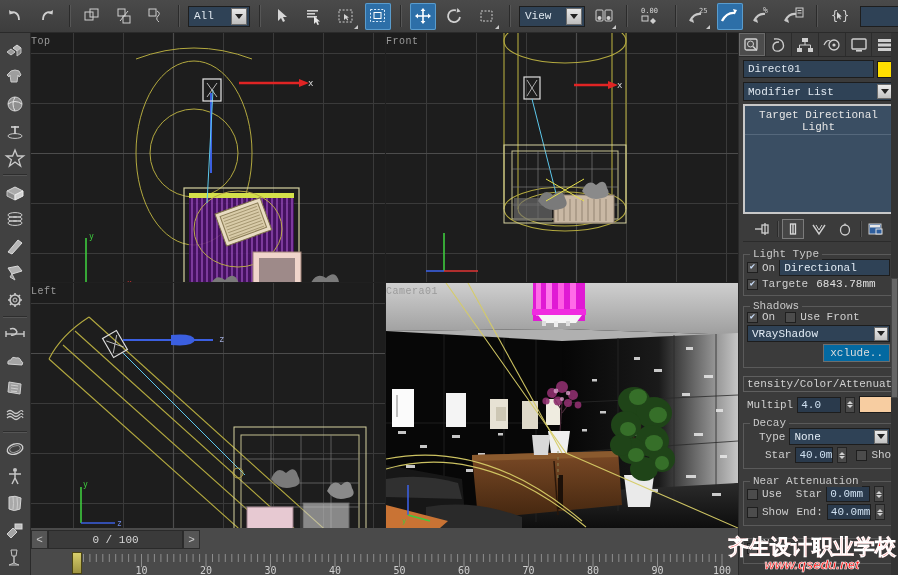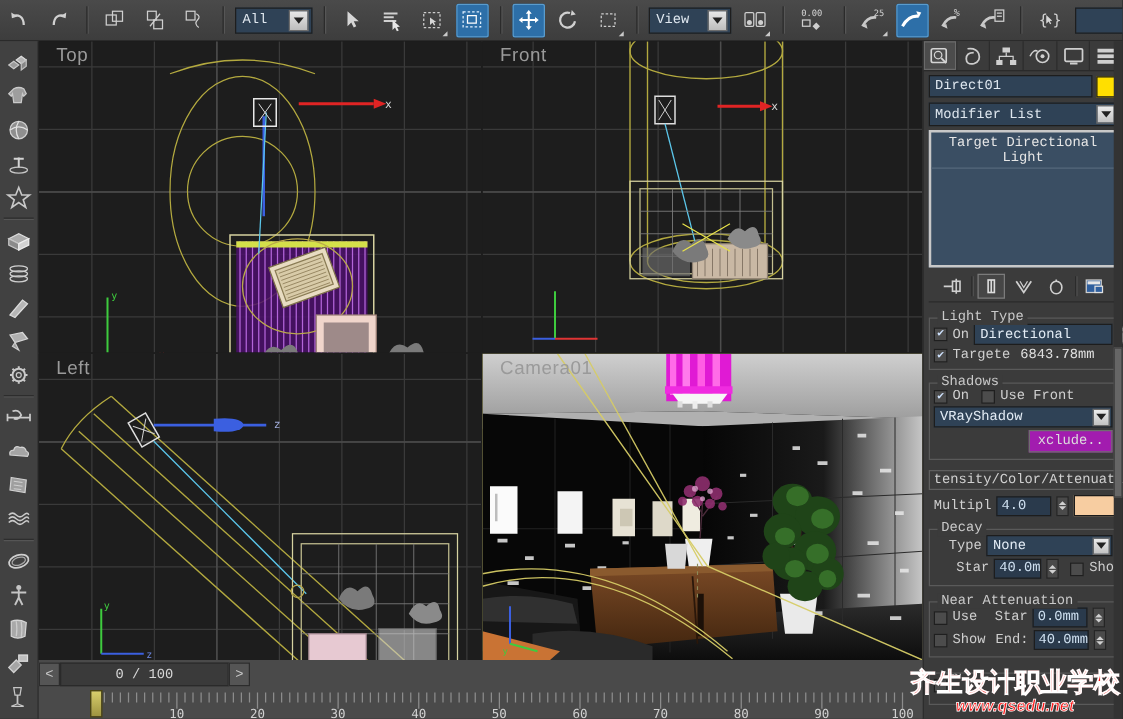--- a/index.html
+++ b/index.html
@@ -49,22 +49,22 @@
     background:#414141; border-right:1px solid #2a2a2a;
     display:flex; flex-direction:column; align-items:center; padding-top:3px;
   }
   .lt-btn { width:27px;height:27px; display:flex;align-items:center;justify-content:center; flex:none; }
   .lt-sep { width:24px;height:1px;background:#2d2d2d; box-shadow:0 1px 0 #555; margin:3px 0; flex:none;}
 
   
   #viewports { position:absolute; left:31px; top:33px; width:707px; height:495px; background:#202020; }
   .vp { position:absolute; overflow:hidden; background:#1a1a1a; }
   .vp.active { outline:1px solid #b9b36a; outline-offset:-1px; }
-  .vp-label { position:absolute; left:14px; top:3px; color:#9a9a9a; font-size:15px;
-     font-family:Liberation Sans, sans-serif; letter-spacing:.5px; z-index:20; }
+  .vp-label { position:absolute; left:0; top:3px; color:#9a9a9a; font-size:10px;
+     font-family:Liberation Mono, monospace; letter-spacing:.5px; z-index:20; }
   .grid { position:absolute; inset:0; }
 
   
   #rightpanel {
     position:absolute; left:738px; top:33px; width:160px; height:542px;
     background:#3b3b3b; border-left:1px solid #2a2a2a;
     display:flex; flex-direction:column;
   }
   #cp-tabs { display:flex; height:24px; background:#3b3b3b; border-bottom:1px solid #2a2a2a; }
   .cp-tab { flex:1; display:flex;align-items:center;justify-content:center; border-right:1px solid #2c2c2c; }
@@ -97,21 +97,21 @@
       display:flex;align-items:center;padding-left:4px; flex:1; min-width:0;gap:39px; }
   .combo .arrow { margin-left:auto;margin-right:1px;width:14px;height:14px;
       background:linear-gradient(#ececec,#c2c2c2);border:1px solid #6b6b6b;display:flex;align-items:center;justify-content:center;}
   .spin { background:#2a3a4c; border:1px solid #1d1d1d; color:#cfe0f0; height:16px;
       display:flex; align-items:center; padding-left:3px; }
   .spinarr { width:10px;height:16px; display:flex;flex-direction:column; justify-content:center; align-items:center;
       background:#4a4a4a; border:1px solid #252525; gap:1px; flex:none;}
   .spinarr i { width:0;height:0;border-left:3px solid transparent;border-right:3px solid transparent; display:block;}
   .spinarr i.u { border-bottom:3px solid #d0d0d0; }
   .spinarr i.d { border-top:3px solid #d0d0d0; }
-  .btn3d { background:#a21caf; border:1px solid #6e6e6e; color:#dcdcdc; height:18px;
+  .btn3d { background:#0369a1; border:1px solid #6e6e6e; color:#dcdcdc; height:18px;
       display:flex; align-items:center; justify-content:center; padding:0 6px;}
   .colsw { width:34px;height:17px; background:#f7cda1; border:1px solid #1b1b1b; flex:none;}
 
   .scrollbar { position:absolute; right:0; top:0; width:7px; bottom:0; background:#333; }
   .scrollthumb { position:absolute; right:0; width:7px; background:#666; border:1px solid #444; }
 
   
   #timeline { position:absolute; left:31px; top:528px; width:707px; height:47px; background:#4a4a4a; }
   #frameBox { position:absolute; left:0px; top:2px; height:19px; display:flex; align-items:center; }
   .arrbtn { width:17px;height:19px; background:#555; border:1px solid #2c2c2c;

